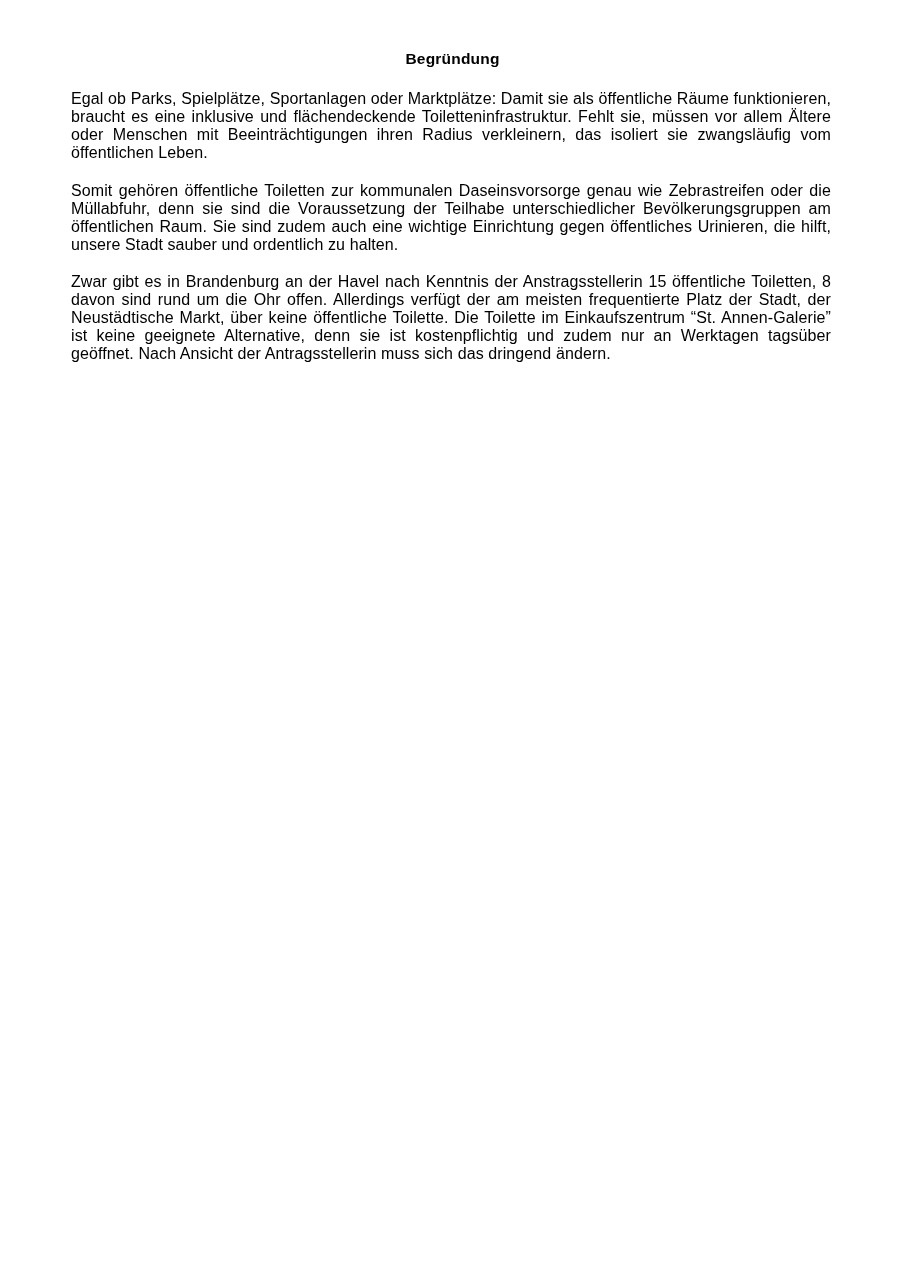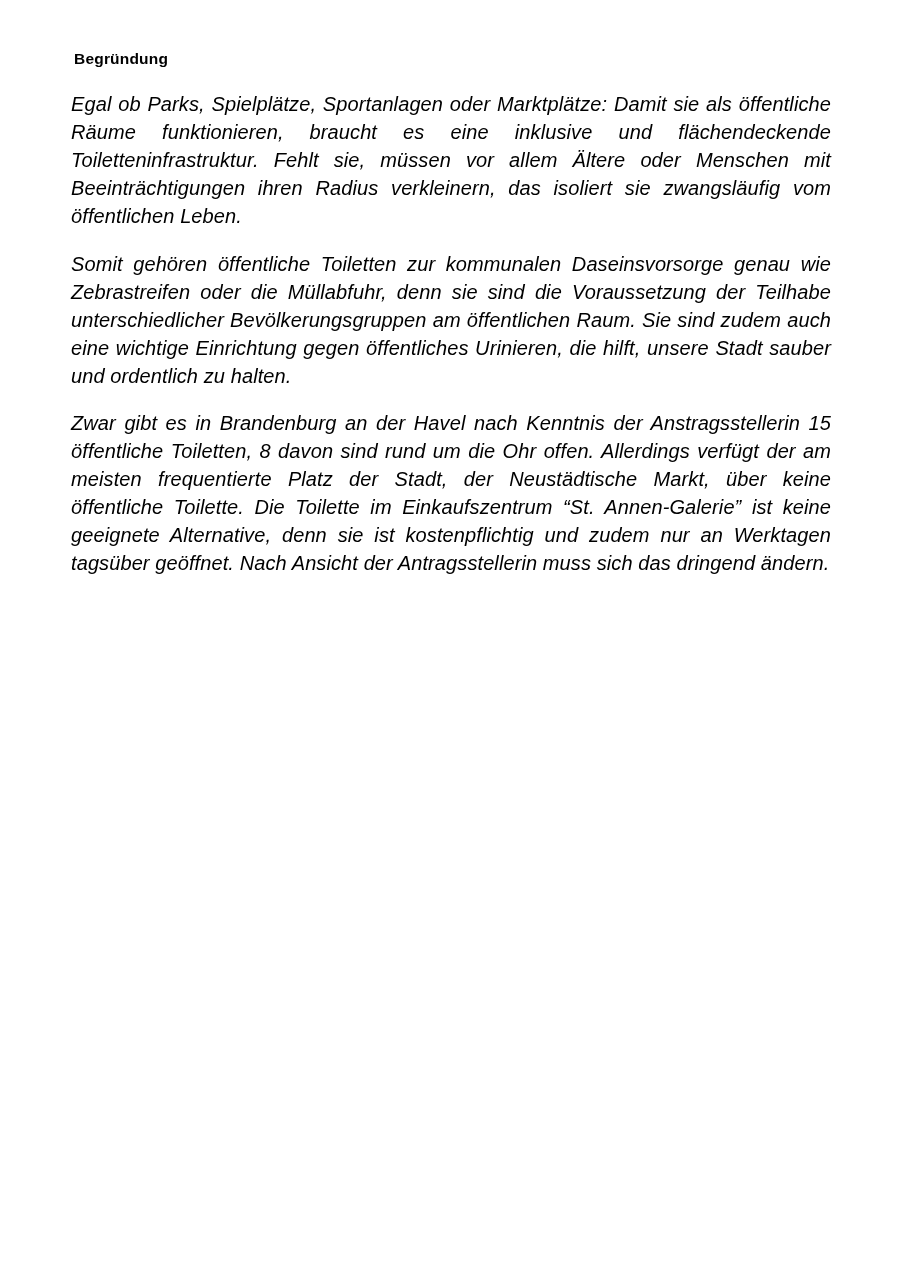--- a/index.html
+++ b/index.html
@@ -19,28 +19,28 @@
     width: 905px;
     height: 1280px;
     padding: 50px 74px 0 71px;
     background: #ffffff;
   }
   .doc-heading {
     font-size: 15.5px;
     font-weight: bold;
     margin: 0 0 22px 3px;
     letter-spacing: 0.2px;
+    text-align: center;
   }
   .doc-paragraph {
-    font-size: 20px;
-    line-height: 28px;
+    font-size: 16px;
+    line-height: 18px;
     text-align: justify;
     margin: 0 0 19.5px 0;
     letter-spacing: 0.1px;
-    font-style: italic;
   }
 </style>
 </head>
 <body>
 
 <div class="document-page">
   <h1 class="doc-heading">Begründung</h1>
 
   <p class="doc-paragraph">Egal ob Parks, Spielplätze, Sportanlagen oder Marktplätze: Damit sie als öffentliche Räume funktionieren, braucht es eine inklusive und flächendeckende Toiletteninfrastruktur. Fehlt sie, müssen vor allem Ältere oder Menschen mit Beeinträchtigungen ihren Radius verkleinern, das isoliert sie zwangsläufig vom öffentlichen Leben.</p>
 

